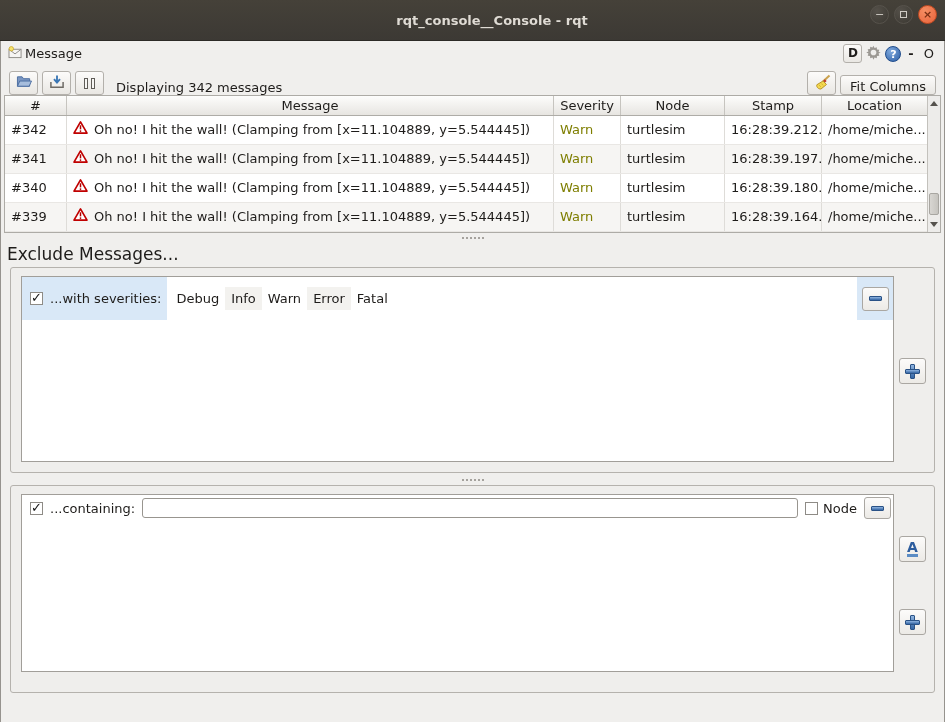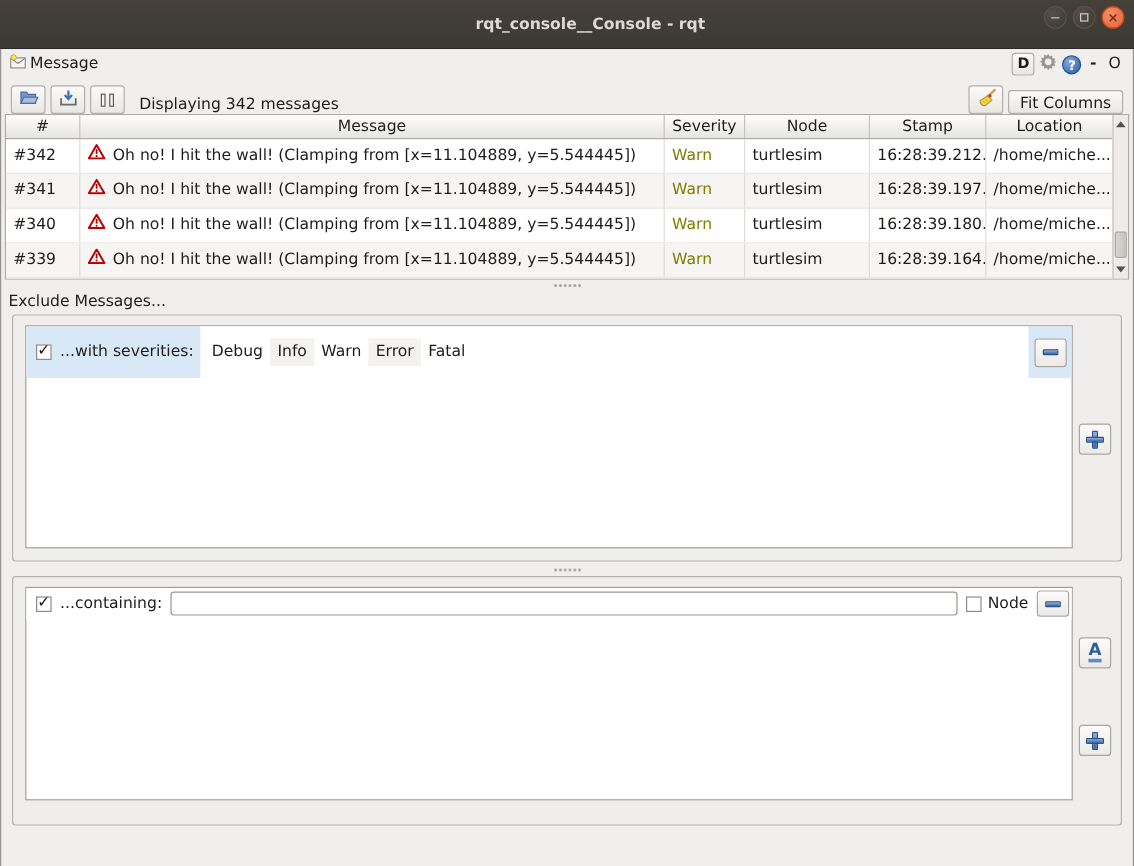--- a/index.html
+++ b/index.html
@@ -61,21 +61,21 @@
   .arr-dn { width:0; height:0; border-left:4px solid transparent; border-right:4px solid transparent; border-top:5px solid #55524d; }
   .track { flex:1; position:relative; }
   .thumb { position:absolute; left:1px; right:1px; bottom:2px; height:22px;
     background:linear-gradient(90deg,#d8d6d2,#c6c4bf); border:1px solid #a8a6a1; border-radius:2px; }
 
   .splitter { height:10px; display:flex; align-items:center; justify-content:center; }
   .dots { width:24px; height:4px;
     background-image:radial-gradient(circle, #a5a29d 1px, transparent 1.3px);
     background-size:4px 4px; }
 
-  .section-label { padding:1px 0 3px 6px; font-size:13px; }
+  .section-label { padding:1px 0 3px 6px; font-size:17px; }
   .groupbox { margin:0 9px; border:1px solid #b5b2ad; border-radius:3px; position:relative; background:#efeeec; }
   .gb-exclude { height:206px; }
   .gb-highlight { height:208px; }
   .listbox { position:absolute; left:10px; top:8px; right:40px; background:#fff; border:1px solid #a19e99; }
   .lb-exclude { height:186px; }
   .lb-highlight { height:178px; }
 
   .sel-row { height:43px; background:#d9e8f7; display:flex; align-items:stretch; }
   .sel-left { display:flex; align-items:center; padding:0 6px 0 8px; gap:7px; }
   .sev-panel { flex:1; background:#fff; display:flex; align-items:center; padding-left:3px; }

